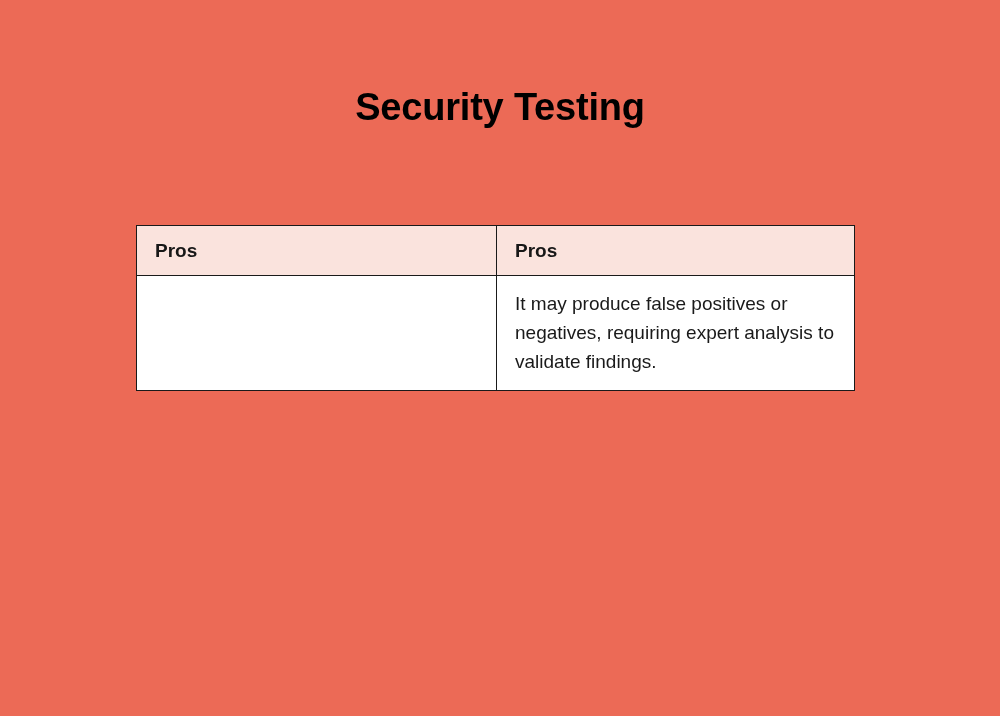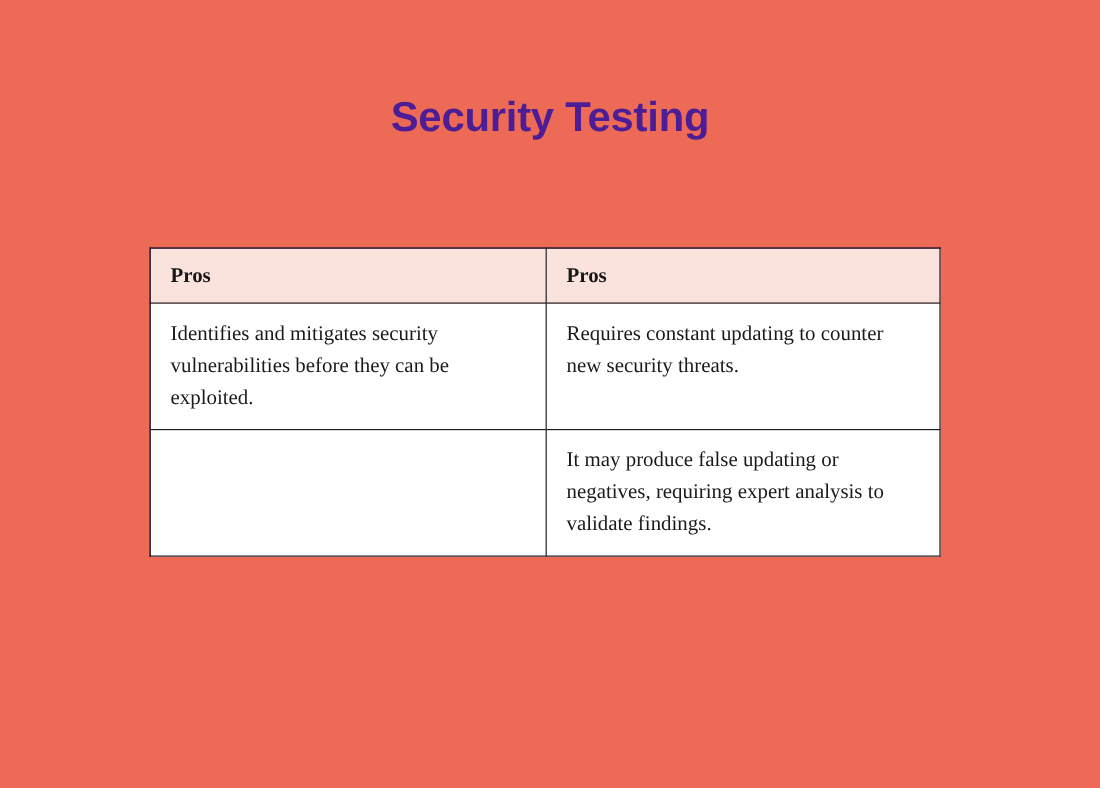--- a/index.html
+++ b/index.html
@@ -20,34 +20,33 @@
     box-sizing: border-box;
   }
   .page-title {
     position: absolute;
     top: 84px;
     left: 0;
     width: 1000px;
     text-align: center;
     font-size: 38px;
     font-weight: 700;
-    color: #4c1d95;
+    color: #000000;
     letter-spacing: -0.2px;
     line-height: 46px;
     white-space: nowrap;
   }
   .proscons-table {
     position: absolute;
     left: 136px;
     top: 225px;
     width: 718px;
     border-collapse: collapse;
     table-layout: fixed;
-    background: #701a75;
-    font-family: Liberation Serif, serif;
+    background: #b91c1c;
   }
   .proscons-table td,
   .proscons-table th {
     border: 1.5px solid #1a1a1a;
     vertical-align: top;
     text-align: left;
     padding: 14px 18px 16px 18px;
     box-sizing: border-box;
   }
   .col-pros { width: 360px; }
@@ -89,24 +88,20 @@
       <col class="col-pros">
       <col class="col-cons">
     </colgroup>
     <thead>
       <tr>
         <th>Pros</th>
         <th>Pros</th>
       </tr>
     </thead>
     <tbody>
-      <tr class="row-1">
-        <td>Identifies and mitigates security vulnerabilities before they can be exploited.</td>
-        <td>Requires constant updating to counter new security threats.</td>
-      </tr>
       <tr class="row-3">
         <td class="cell-empty"></td>
-        <td>It may produce false updating or negatives, requiring expert analysis to validate findings.</td>
+        <td>It may produce false positives or negatives, requiring expert analysis to validate findings.</td>
       </tr>
     </tbody>
   </table>
 
 </div>
 
 </body></html>

